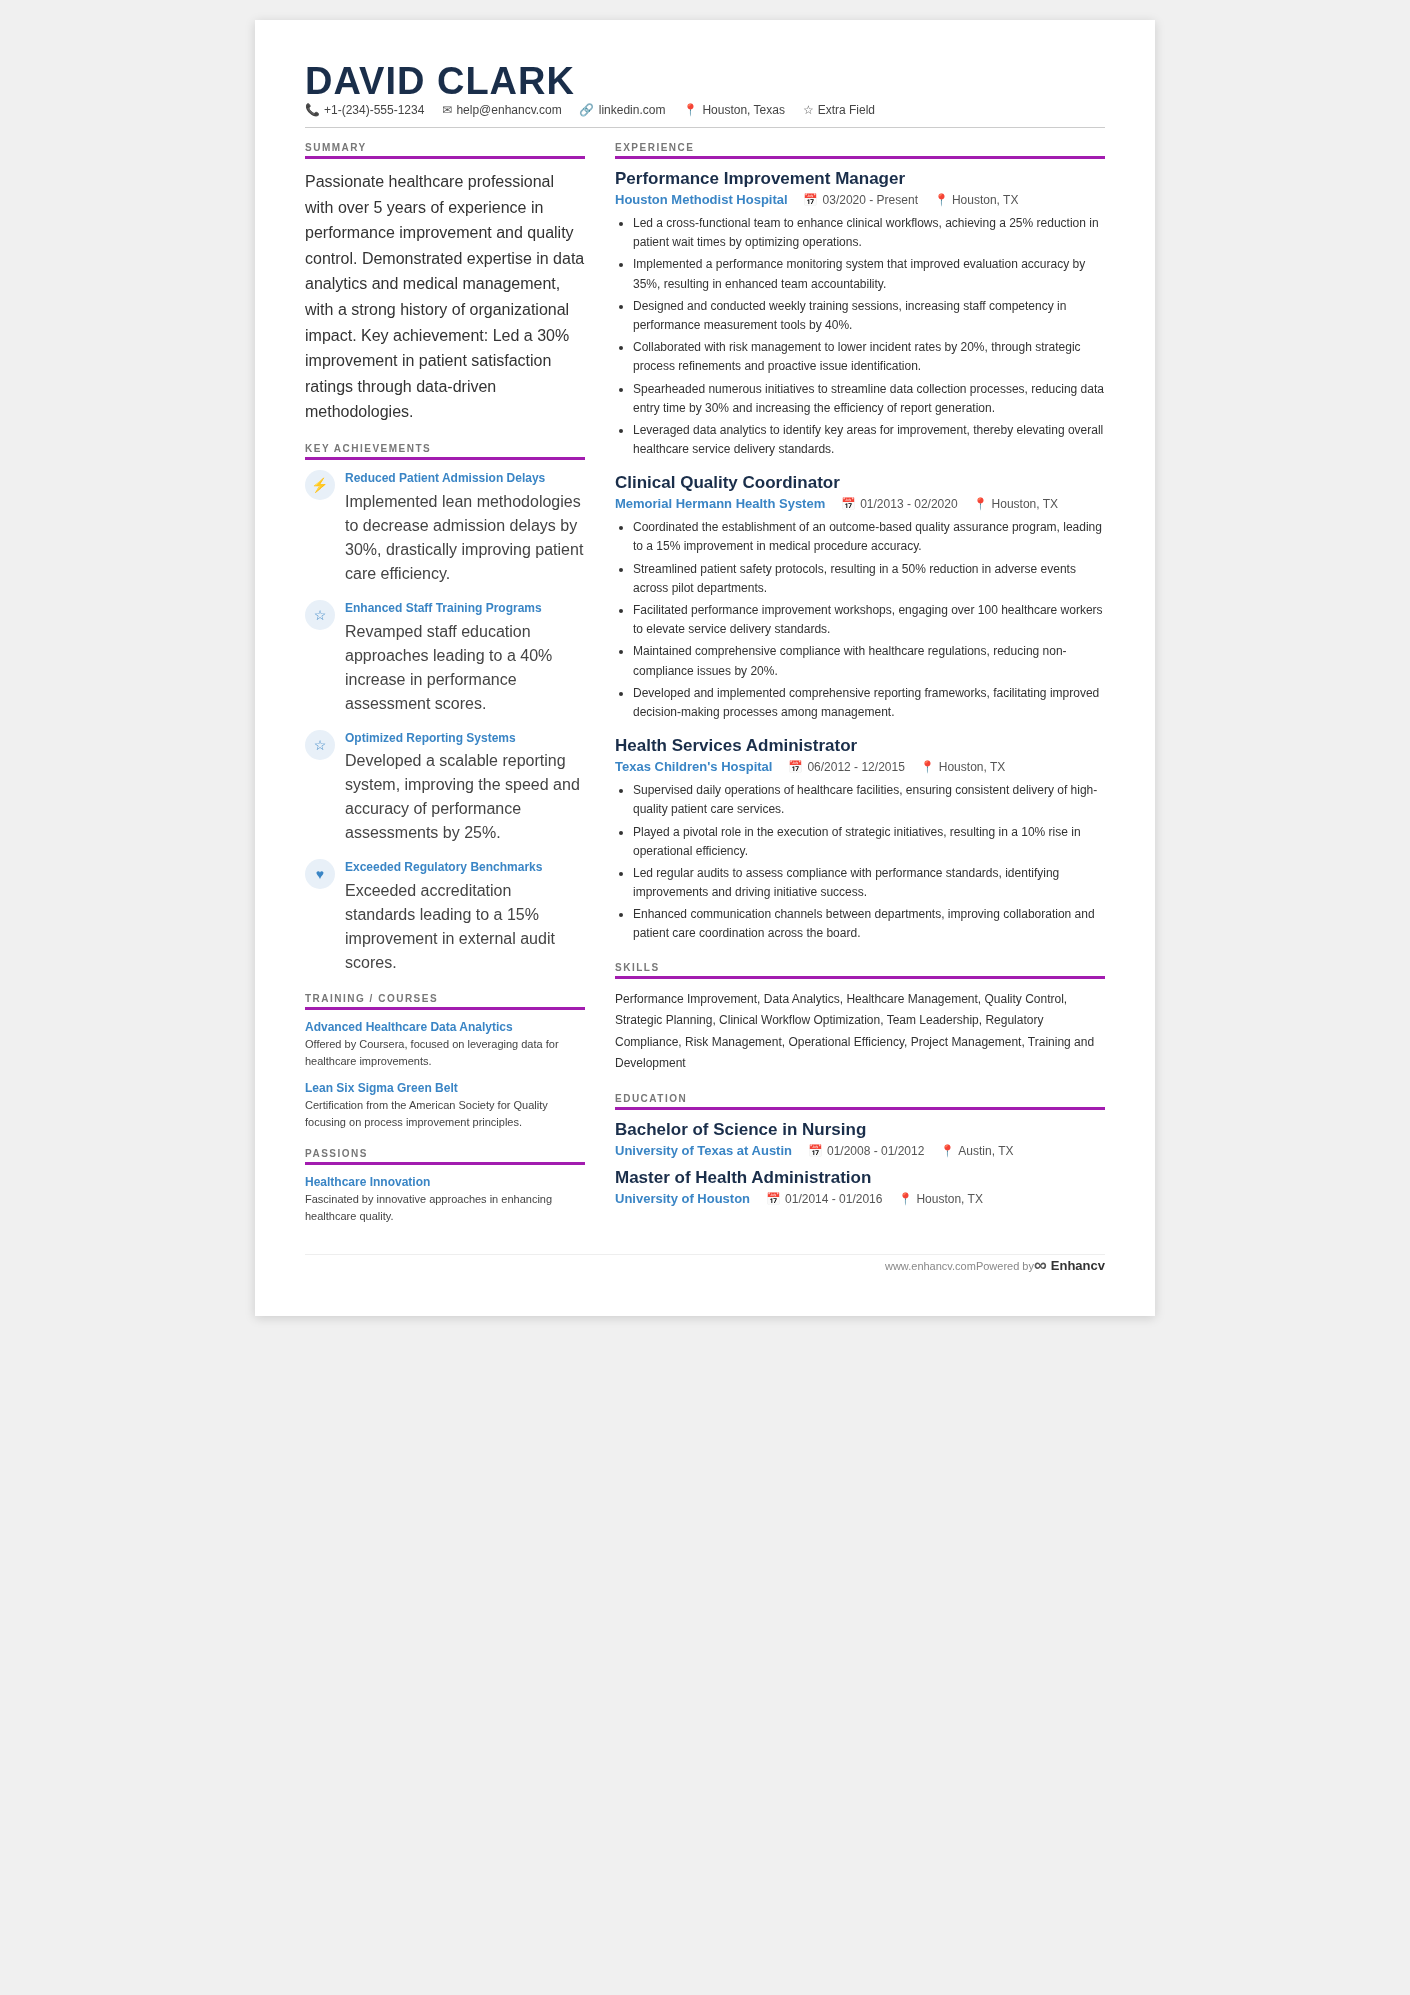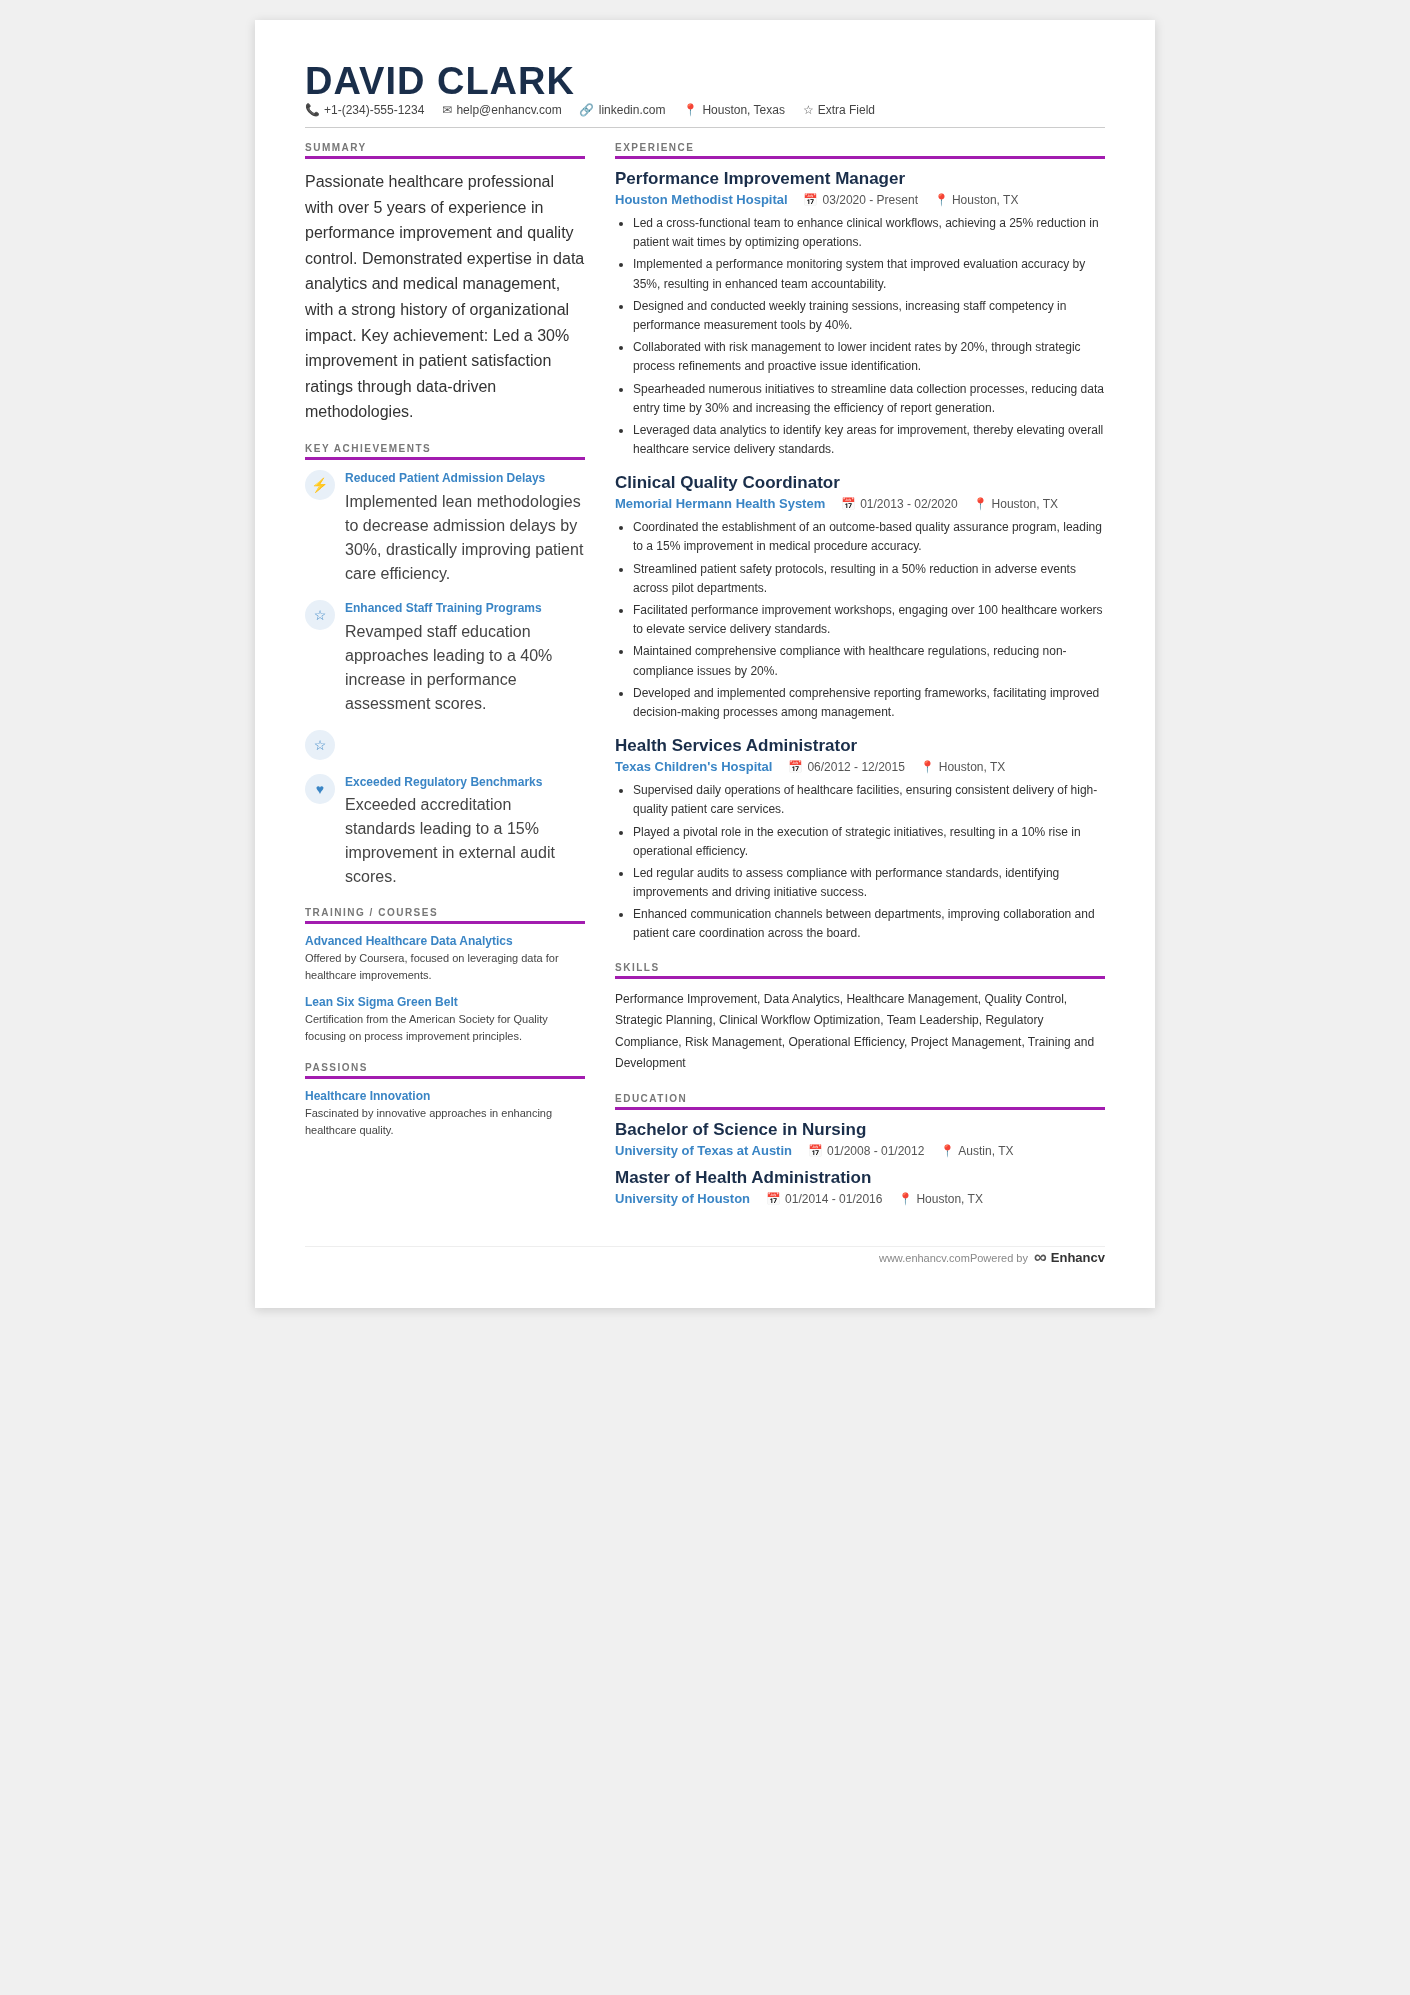--- a/index.html
+++ b/index.html
@@ -226,21 +226,21 @@
     
     .footer {
       display: flex;
       justify-content: flex-end;
       align-items: center;
       margin-top: 30px;
       border-top: 1px solid #eee;
       padding-top: 0;
     }
     .footer-left { font-size: 11px; color: #888; }
-    .footer-right { font-size: 11px; color: #888; display: flex; align-items: center; gap: 6px; }
+    .footer-right { font-size: 11px; color: #888; display: flex; align-items: center; }
     .enhancv-logo {
       display: flex; align-items: center; gap: 4px;
       font-size: 13px; color: #333; font-weight: 700;
     }
     .enhancv-logo .infinity { font-size: 18px; color: #555; }
   </style>
 </head>
 <body>
 
 <div class="resume-page">
@@ -291,20 +291,24 @@
       <div class="achievement-item">
         <div class="achievement-icon">☆</div>
         <div class="achievement-content">
           <div class="achievement-title">Enhanced Staff Training Programs</div>
           <div class="achievement-desc">Revamped staff education approaches leading to a 40% increase in performance assessment scores.</div>
         </div>
       </div>
 
       <div class="achievement-item">
         <div class="achievement-icon">☆</div>
+        <div class="achievement-content">
+          <div class="achievement-title">Optimized Reporting Systems</div>
+          <div class="achievement-desc">Developed a scalable reporting system, improving the speed and accuracy of performance assessments by 25%.</div>
+        </div>
       </div>
 
       <div class="achievement-item">
         <div class="achievement-icon">♥</div>
         <div class="achievement-content">
           <div class="achievement-title">Exceeded Regulatory Benchmarks</div>
           <div class="achievement-desc">Exceeded accreditation standards leading to a 15% improvement in external audit scores.</div>
         </div>
       </div>
 

